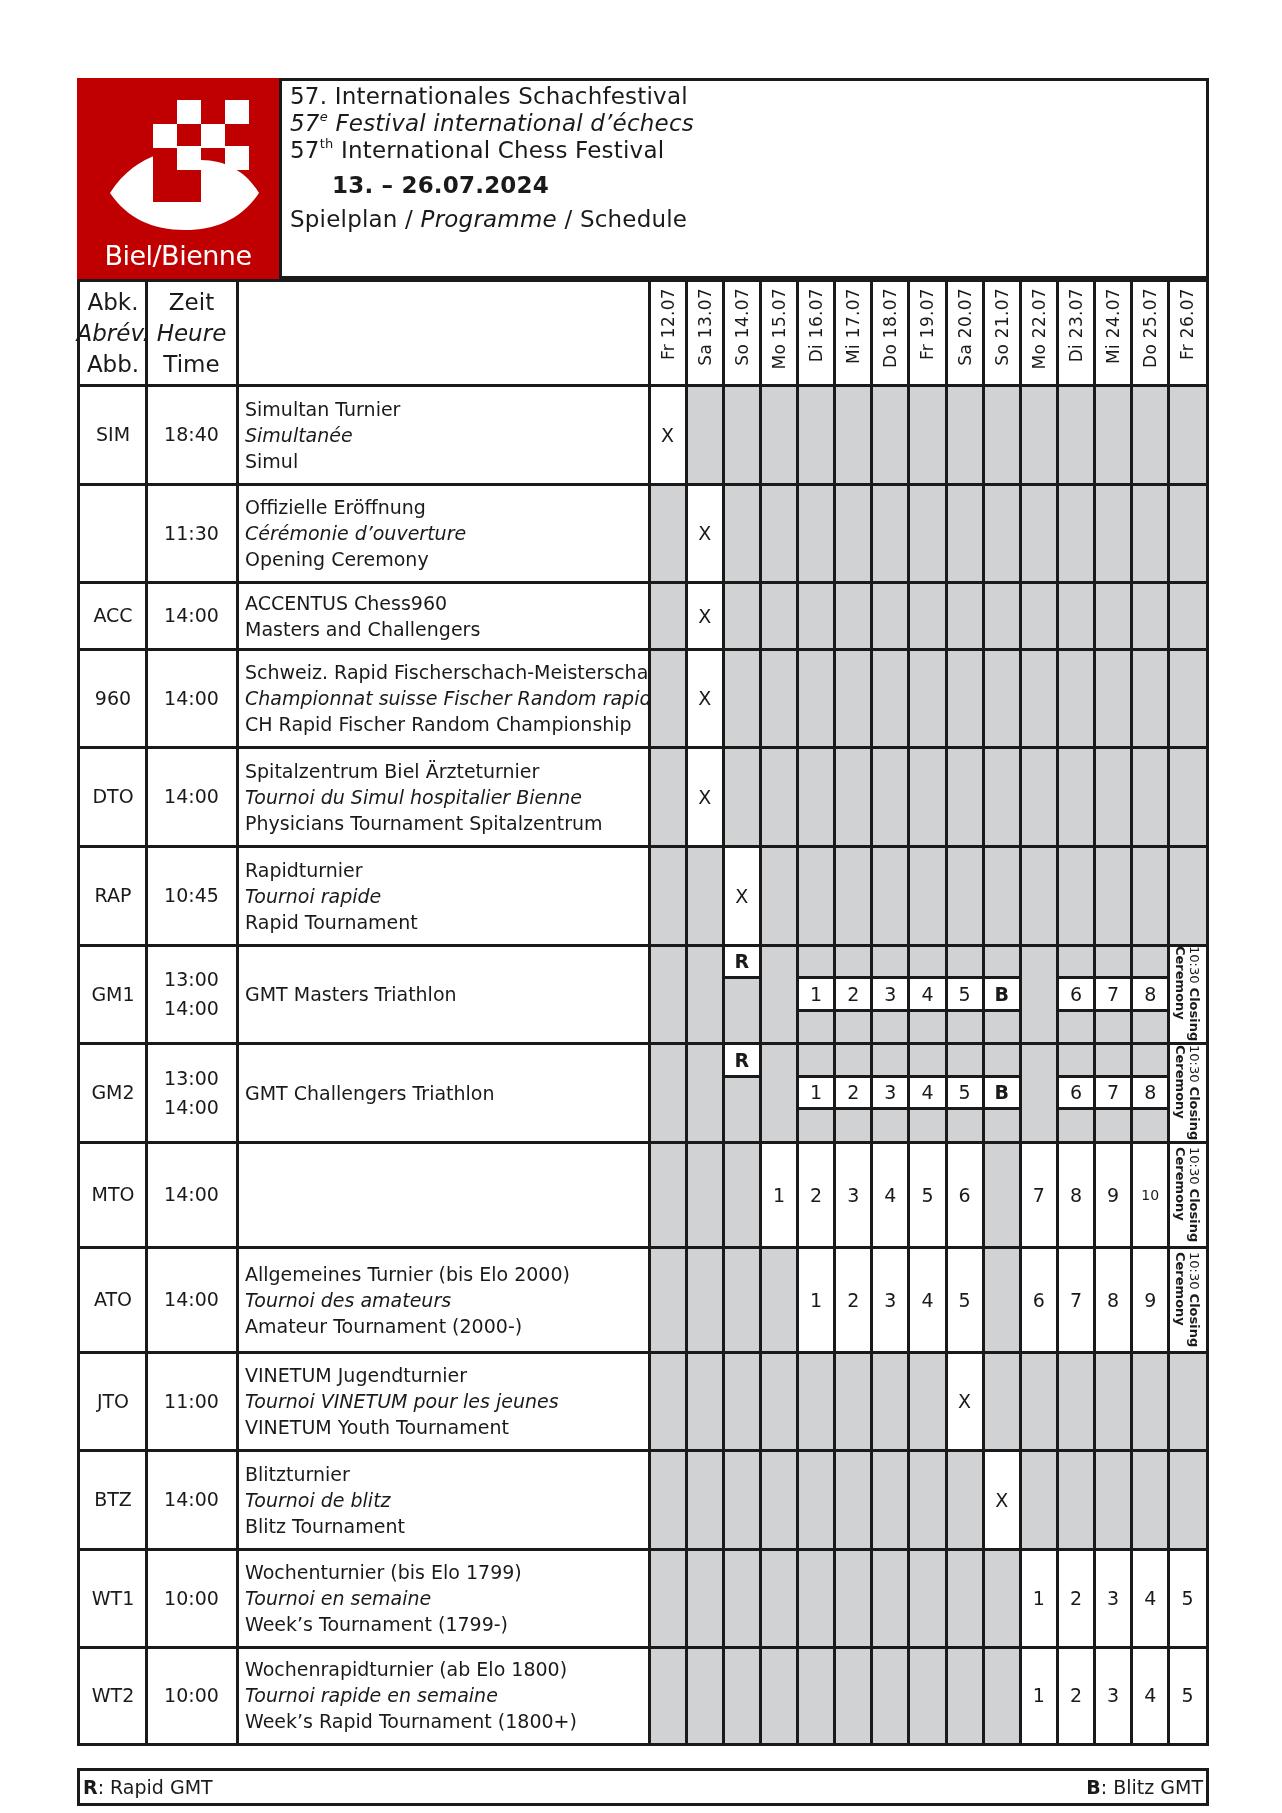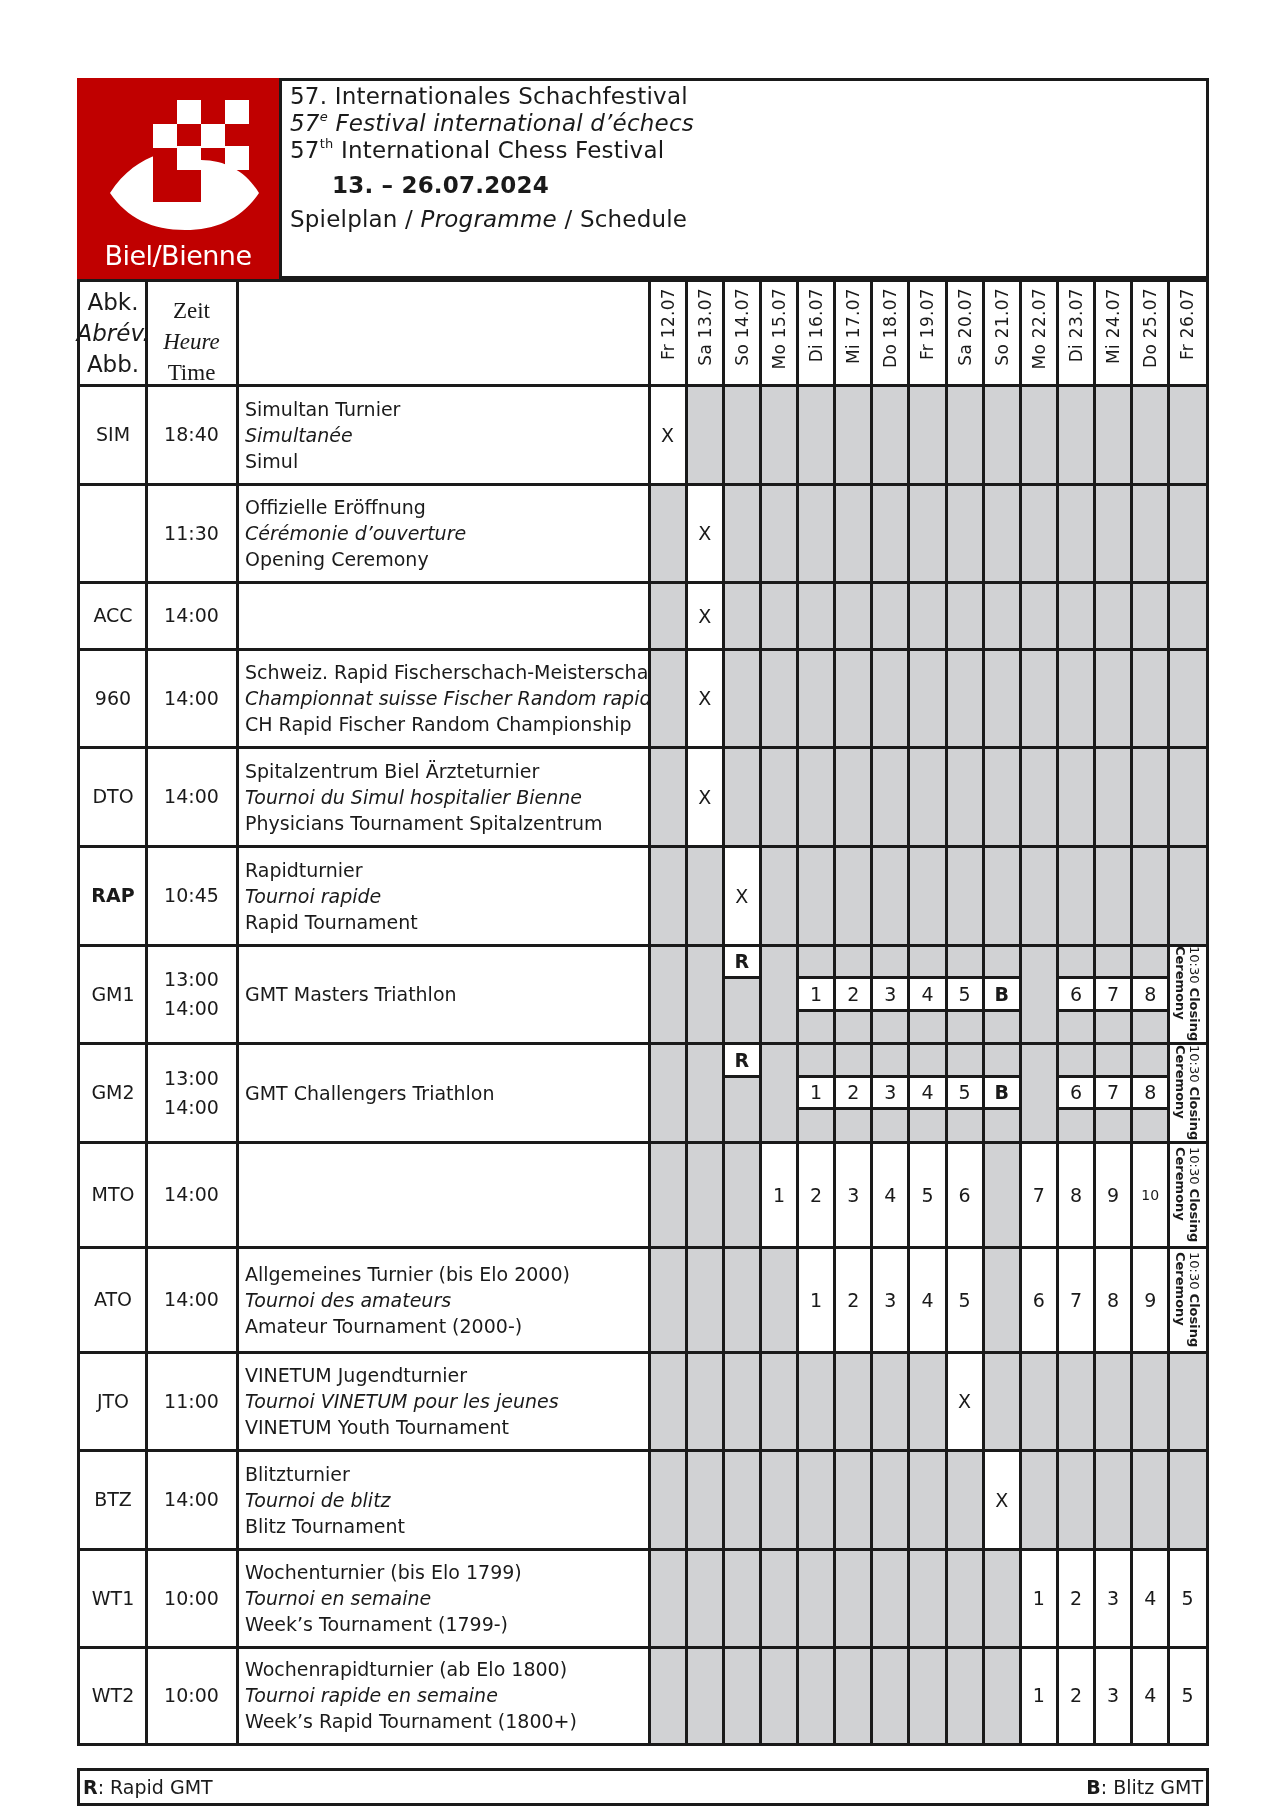--- a/index.html
+++ b/index.html
@@ -71,21 +71,21 @@
 </div>
 
 <div id="grid" class="abs">
     <div class="cell hdrtxt" style="left: 0px; top: 0px; width: 66px; height: 103px;">
       <div>
         <div>Abk.</div>
         <div class="it">Abrév.</div>
         <div>Abb.</div>
       </div>
     </div>
-    <div class="cell hdrtxt" style="left: 66px; top: 8px; width: 91px; height: 103px; font-family: Liberation Serif, serif;">
+    <div class="cell hdrtxt" style="left: 66px; top: 0px; width: 91px; height: 103px;">
       <div>
         <div>Zeit</div>
         <div class="it">Heure</div>
         <div>Time</div>
       </div>
     </div>
     <div class="cell " style="left: 569px; top: 0px; width: 37.1333px; height: 103px; align-items: flex-start; padding-top: 6px;">
       <span class="datehdr">Fr 12.07</span>
     </div>
     <div class="cell " style="left: 606.133px; top: 0px; width: 37.1333px; height: 103px; align-items: flex-start; padding-top: 6px;">
@@ -219,20 +219,26 @@
     <div class="cell gray" style="left: 1051.73px; top: 202px; width: 37.1333px; height: 98px;"></div>
     <div class="vline" style="left: 1050.23px; top: 202px; width: 3px; height: 98px; background: rgb(26, 26, 26);"></div>
     <div class="cell gray" style="left: 1088.87px; top: 202px; width: 37.1333px; height: 98px;"></div>
     <div class="vline" style="left: 1087.37px; top: 202px; width: 3px; height: 98px; background: rgb(26, 26, 26);"></div>
     <div class="cell abk" style="left: 0px; top: 300px; width: 66px; height: 67px;">ACC</div>
     <div class="cell time" style="left: 66px; top: 300px; width: 91px; height: 67px;">
       <div>
         <div>14:00</div>
       </div>
     </div>
+    <div class="cell evt" style="left: 157px; top: 300px; width: 412px; height: 67px;">
+      <div>
+        <div>ACCENTUS Chess960</div>
+        <div>Masters and Challengers</div>
+      </div>
+    </div>
     <div class="cell gray" style="left: 569px; top: 300px; width: 37.1333px; height: 67px;"></div>
     <div class="vline" style="left: 567.5px; top: 300px; width: 3px; height: 67px; background: rgb(26, 26, 26);"></div>
     <div class="cell white" style="left: 606.133px; top: 300px; width: 37.1333px; height: 67px;">
       <span class="mark">X</span>
     </div>
     <div class="vline" style="left: 604.633px; top: 300px; width: 3px; height: 67px; background: rgb(26, 26, 26);"></div>
     <div class="cell gray" style="left: 643.267px; top: 300px; width: 37.1333px; height: 67px;"></div>
     <div class="vline" style="left: 641.767px; top: 300px; width: 3px; height: 67px; background: rgb(26, 26, 26);"></div>
     <div class="cell gray" style="left: 680.4px; top: 300px; width: 37.1333px; height: 67px;"></div>
     <div class="vline" style="left: 678.9px; top: 300px; width: 3px; height: 67px; background: rgb(26, 26, 26);"></div>
@@ -341,21 +347,21 @@
     <div class="cell gray" style="left: 940.333px; top: 465px; width: 37.1333px; height: 99px;"></div>
     <div class="vline" style="left: 938.833px; top: 465px; width: 3px; height: 99px; background: rgb(26, 26, 26);"></div>
     <div class="cell gray" style="left: 977.467px; top: 465px; width: 37.1333px; height: 99px;"></div>
     <div class="vline" style="left: 975.967px; top: 465px; width: 3px; height: 99px; background: rgb(26, 26, 26);"></div>
     <div class="cell gray" style="left: 1014.6px; top: 465px; width: 37.1333px; height: 99px;"></div>
     <div class="vline" style="left: 1013.1px; top: 465px; width: 3px; height: 99px; background: rgb(26, 26, 26);"></div>
     <div class="cell gray" style="left: 1051.73px; top: 465px; width: 37.1333px; height: 99px;"></div>
     <div class="vline" style="left: 1050.23px; top: 465px; width: 3px; height: 99px; background: rgb(26, 26, 26);"></div>
     <div class="cell gray" style="left: 1088.87px; top: 465px; width: 37.1333px; height: 99px;"></div>
     <div class="vline" style="left: 1087.37px; top: 465px; width: 3px; height: 99px; background: rgb(26, 26, 26);"></div>
-    <div class="cell abk" style="left: 0px; top: 564px; width: 66px; height: 99px; font-weight: bold;">RAP</div>
+    <div class="cell abk" style="left: 0px; top: 564px; width: 66px; height: 99px;">RAP</div>
     <div class="cell time" style="left: 66px; top: 564px; width: 91px; height: 99px;">
       <div>
         <div>10:45</div>
       </div>
     </div>
     <div class="cell evt" style="left: 157px; top: 564px; width: 412px; height: 99px;">
       <div>
         <div>Rapidturnier</div>
         <div class="it">Tournoi rapide</div>
         <div>Rapid Tournament</div>

